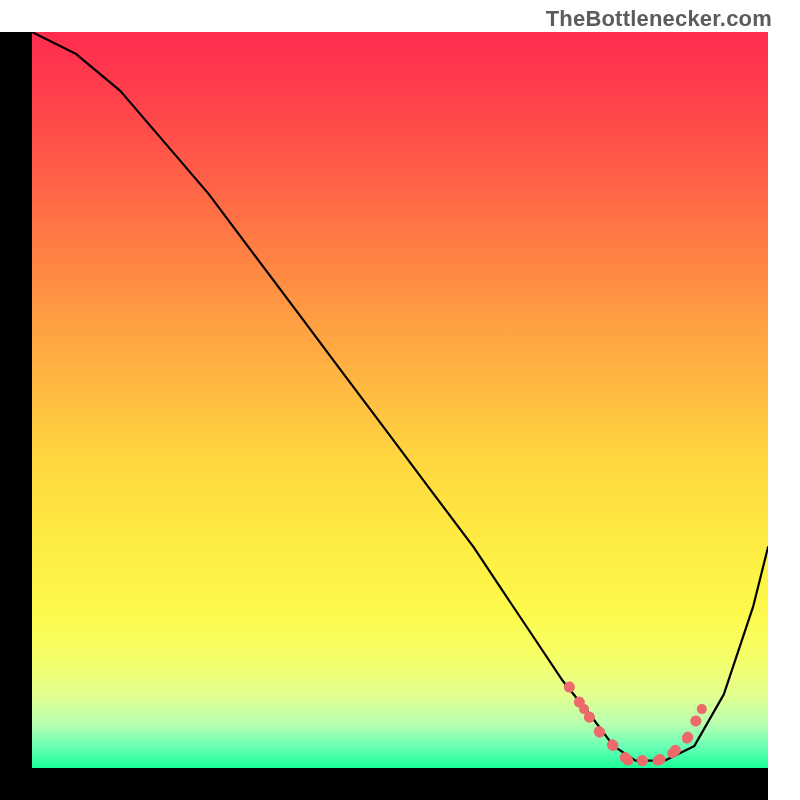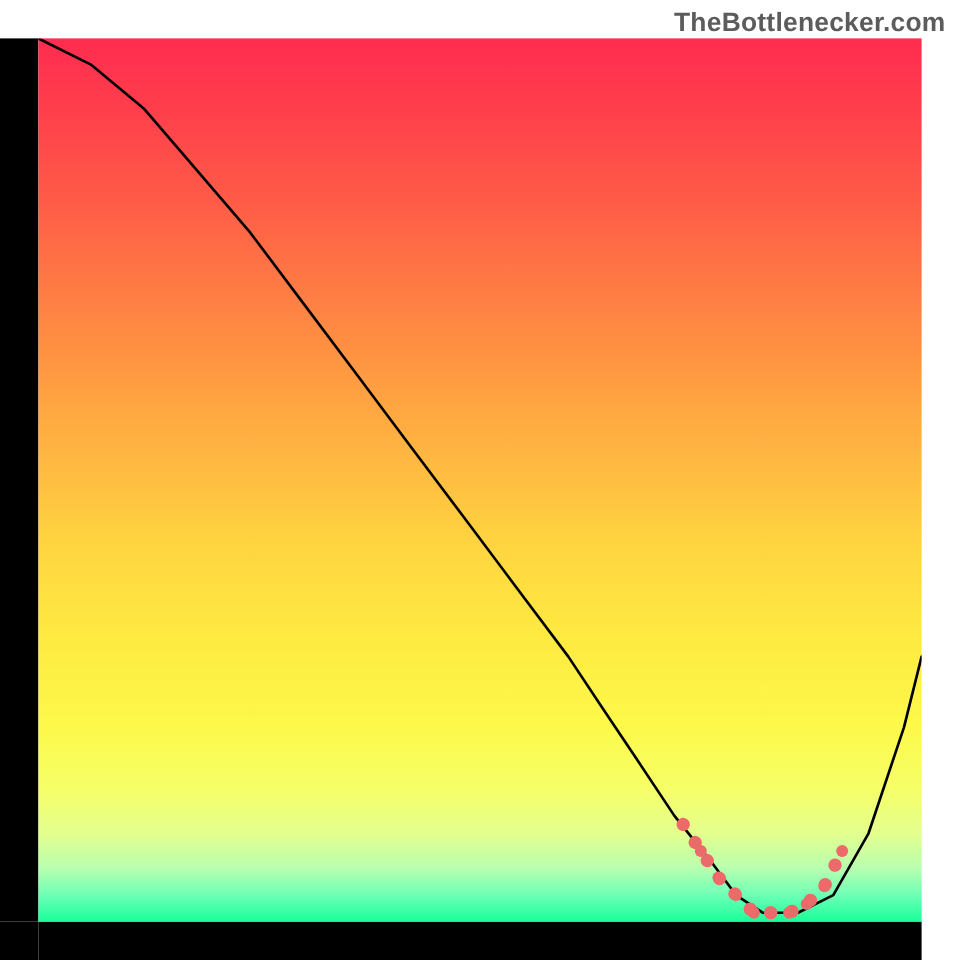--- a/index.html
+++ b/index.html
@@ -5,21 +5,21 @@
   * { margin: 0; padding: 0; box-sizing: border-box; }
   html, body { width: 800px; height: 800px; overflow: hidden; background: #fff; }
   .chart-container {
     position: relative;
     width: 800px;
     height: 800px;
   }
   .watermark {
     position: absolute;
     top: 6px;
-    right: 12px;
+    right: 28px;
     font-family: Arial, sans-serif;
     font-size: 22px;
     font-weight: bold;
     color: #5c5c5c;
     letter-spacing: 0.2px;
     z-index: 10;
   }
   .plot-area {
     position: absolute;
     left: 32px;

